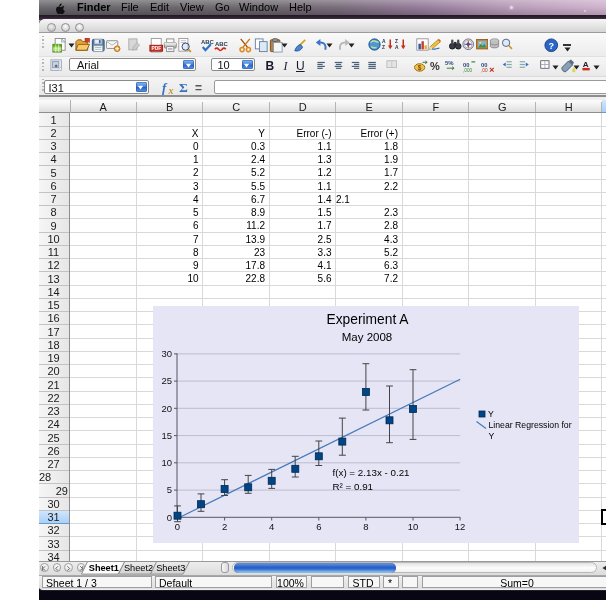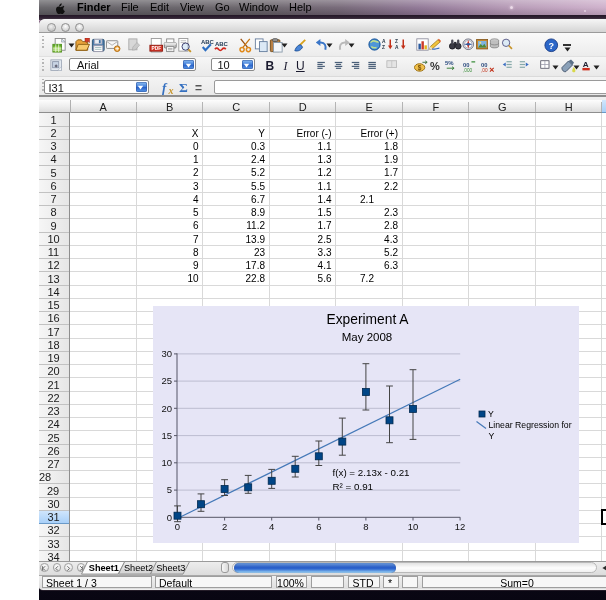--- a/index.html
+++ b/index.html
@@ -400,21 +400,21 @@
       <div class="t" style="left:0;top:399.45px;width:29.0px;text-align:center;font-size:11px;color:#1a1a1a;">24</div>
       <div style="position:absolute;left:0;top:412.30px;width:30.0px;height:13.25px;border-bottom:1px solid #c2c2c2;"></div>
       <div class="t" style="left:0;top:412.70px;width:29.0px;text-align:center;font-size:11px;color:#1a1a1a;">25</div>
       <div style="position:absolute;left:0;top:425.55px;width:30.0px;height:13.25px;border-bottom:1px solid #c2c2c2;"></div>
       <div class="t" style="left:0;top:425.95px;width:29.0px;text-align:center;font-size:11px;color:#1a1a1a;">26</div>
       <div style="position:absolute;left:0;top:438.80px;width:30.0px;height:13.25px;border-bottom:1px solid #c2c2c2;"></div>
       <div class="t" style="left:0;top:439.20px;width:29.0px;text-align:center;font-size:11px;color:#1a1a1a;">27</div>
       <div style="position:absolute;left:0;top:452.05px;width:30.0px;height:13.25px;border-bottom:1px solid #c2c2c2;"></div>
       <div class="t" style="left:0;top:452.45px;width:29.0px;font-size:11px;color:#1a1a1a;">28</div>
       <div style="position:absolute;left:0;top:465.30px;width:30.0px;height:13.25px;border-bottom:1px solid #c2c2c2;"></div>
-      <div class="t" style="left:8px;top:465.70px;width:29.0px;text-align:left;font-size:11px;color:#1a1a1a;">29</div>
+      <div class="t" style="left:0;top:465.70px;width:29.0px;text-align:right;font-size:11px;color:#1a1a1a;">29</div>
       <div style="position:absolute;left:0;top:478.55px;width:30.0px;height:13.25px;border-bottom:1px solid #c2c2c2;"></div>
       <div class="t" style="left:0;top:478.95px;width:29.0px;text-align:center;font-size:11px;color:#1a1a1a;">30</div>
       <div style="position:absolute;left:0;top:491.80px;width:30.0px;height:13.25px;background:linear-gradient(to bottom,#cfe5fc,#a9d0f8);border-bottom:1px solid #6a9ac8;"></div>
       <div class="t" style="left:0;top:492.20px;width:29.0px;text-align:center;font-size:11px;color:#1a1a1a;">31</div>
       <div style="position:absolute;left:0;top:505.05px;width:30.0px;height:13.25px;border-bottom:1px solid #c2c2c2;"></div>
       <div class="t" style="left:0;top:505.45px;width:29.0px;text-align:center;font-size:11px;color:#1a1a1a;">32</div>
       <div style="position:absolute;left:0;top:518.30px;width:30.0px;height:13.25px;border-bottom:1px solid #c2c2c2;"></div>
       <div class="t" style="left:0;top:518.70px;width:29.0px;text-align:center;font-size:11px;color:#1a1a1a;">33</div>
       <div style="position:absolute;left:0;top:531.55px;width:30.0px;height:13.25px;border-bottom:1px solid #c2c2c2;"></div>
       <div class="t" style="left:0;top:531.95px;width:29.0px;text-align:center;font-size:11px;color:#1a1a1a;">34</div>
@@ -475,21 +475,21 @@
       <div class="t" style="left:164.0px;top:148.40px;width:62.0px;text-align:right;font-size:10px;color:#000;">5.2</div>
       <div class="t" style="left:230.5px;top:148.40px;width:62.0px;text-align:right;font-size:10px;color:#000;">1.2</div>
       <div class="t" style="left:297.0px;top:148.40px;width:62.0px;text-align:right;font-size:10px;color:#000;">1.7</div>
       <div class="t" style="left:97.5px;top:161.65px;width:62.0px;text-align:right;font-size:10px;color:#000;">3</div>
       <div class="t" style="left:164.0px;top:161.65px;width:62.0px;text-align:right;font-size:10px;color:#000;">5.5</div>
       <div class="t" style="left:230.5px;top:161.65px;width:62.0px;text-align:right;font-size:10px;color:#000;">1.1</div>
       <div class="t" style="left:297.0px;top:161.65px;width:62.0px;text-align:right;font-size:10px;color:#000;">2.2</div>
       <div class="t" style="left:97.5px;top:174.90px;width:62.0px;text-align:right;font-size:10px;color:#000;">4</div>
       <div class="t" style="left:164.0px;top:174.90px;width:62.0px;text-align:right;font-size:10px;color:#000;">6.7</div>
       <div class="t" style="left:230.5px;top:174.90px;width:62.0px;text-align:right;font-size:10px;color:#000;">1.4</div>
-      <div class="t" style="left:297.0px;top:174.90px;width:62.0px;text-align:center;font-size:10px;color:#000;">2.1</div>
+      <div class="t" style="left:297.0px;top:174.90px;width:62.0px;text-align:left;font-size:10px;color:#000;">2.1</div>
       <div class="t" style="left:97.5px;top:188.15px;width:62.0px;text-align:right;font-size:10px;color:#000;">5</div>
       <div class="t" style="left:164.0px;top:188.15px;width:62.0px;text-align:right;font-size:10px;color:#000;">8.9</div>
       <div class="t" style="left:230.5px;top:188.15px;width:62.0px;text-align:right;font-size:10px;color:#000;padding-left:25px;">1.5</div>
       <div class="t" style="left:297.0px;top:188.15px;width:62.0px;text-align:right;font-size:10px;color:#000;">2.3</div>
       <div class="t" style="left:97.5px;top:201.40px;width:62.0px;text-align:right;font-size:10px;color:#000;">6</div>
       <div class="t" style="left:164.0px;top:201.40px;width:62.0px;text-align:right;font-size:10px;color:#000;">11.2</div>
       <div class="t" style="left:230.5px;top:201.40px;width:62.0px;text-align:right;font-size:10px;color:#000;">1.7</div>
       <div class="t" style="left:297.0px;top:201.40px;width:62.0px;text-align:right;font-size:10px;color:#000;">2.8</div>
       <div class="t" style="left:97.5px;top:214.65px;width:62.0px;text-align:right;font-size:10px;color:#000;">7</div>
       <div class="t" style="left:164.0px;top:214.65px;width:62.0px;text-align:right;font-size:10px;color:#000;">13.9</div>
@@ -499,21 +499,21 @@
       <div class="t" style="left:164.0px;top:227.90px;width:62.0px;text-align:right;font-size:10px;color:#000;">23</div>
       <div class="t" style="left:230.5px;top:227.90px;width:62.0px;text-align:right;font-size:10px;color:#000;">3.3</div>
       <div class="t" style="left:297.0px;top:227.90px;width:62.0px;text-align:right;font-size:10px;color:#000;">5.2</div>
       <div class="t" style="left:97.5px;top:241.15px;width:62.0px;text-align:right;font-size:10px;color:#000;">9</div>
       <div class="t" style="left:164.0px;top:241.15px;width:62.0px;text-align:right;font-size:10px;color:#000;">17.8</div>
       <div class="t" style="left:230.5px;top:241.15px;width:62.0px;text-align:right;font-size:10px;color:#000;">4.1</div>
       <div class="t" style="left:297.0px;top:241.15px;width:62.0px;text-align:right;font-size:10px;color:#000;">6.3</div>
       <div class="t" style="left:97.5px;top:254.40px;width:62.0px;text-align:right;font-size:10px;color:#000;">10</div>
       <div class="t" style="left:164.0px;top:254.40px;width:62.0px;text-align:right;font-size:10px;color:#000;">22.8</div>
       <div class="t" style="left:230.5px;top:254.40px;width:62.0px;text-align:right;font-size:10px;color:#000;">5.6</div>
-      <div class="t" style="left:297.0px;top:254.40px;width:62.0px;text-align:center;font-size:10px;color:#000;">7.2</div>
+      <div class="t" style="left:297.0px;top:254.40px;width:62.0px;text-align:right;font-size:10px;color:#000;">7.2</div>
       <div style="position:absolute;left:561.5px;top:490.20px;width:20px;height:15.45px;border:2px solid #000;"></div>
 <svg style="position:absolute;left:114px;top:287px" width="426" height="237" viewBox="0 0 426 237">
         <rect x="0" y="0" width="426" height="237" fill="#e6e5f6"></rect>
         <line x1="24" y1="184.1" x2="307.2" y2="184.1" stroke="#bcbcd0" stroke-width="1"></line>
         <line x1="24" y1="156.8" x2="307.2" y2="156.8" stroke="#bcbcd0" stroke-width="1"></line>
         <line x1="24" y1="129.6" x2="307.2" y2="129.6" stroke="#bcbcd0" stroke-width="1"></line>
         <line x1="24" y1="102.3" x2="307.2" y2="102.3" stroke="#bcbcd0" stroke-width="1"></line>
         <line x1="24" y1="75.1" x2="307.2" y2="75.1" stroke="#bcbcd0" stroke-width="1"></line>
         <line x1="24" y1="47.9" x2="307.2" y2="47.9" stroke="#bcbcd0" stroke-width="1"></line>
         <line x1="24" y1="47.3" x2="24" y2="211.8" stroke="#555566" stroke-width="1"></line>

